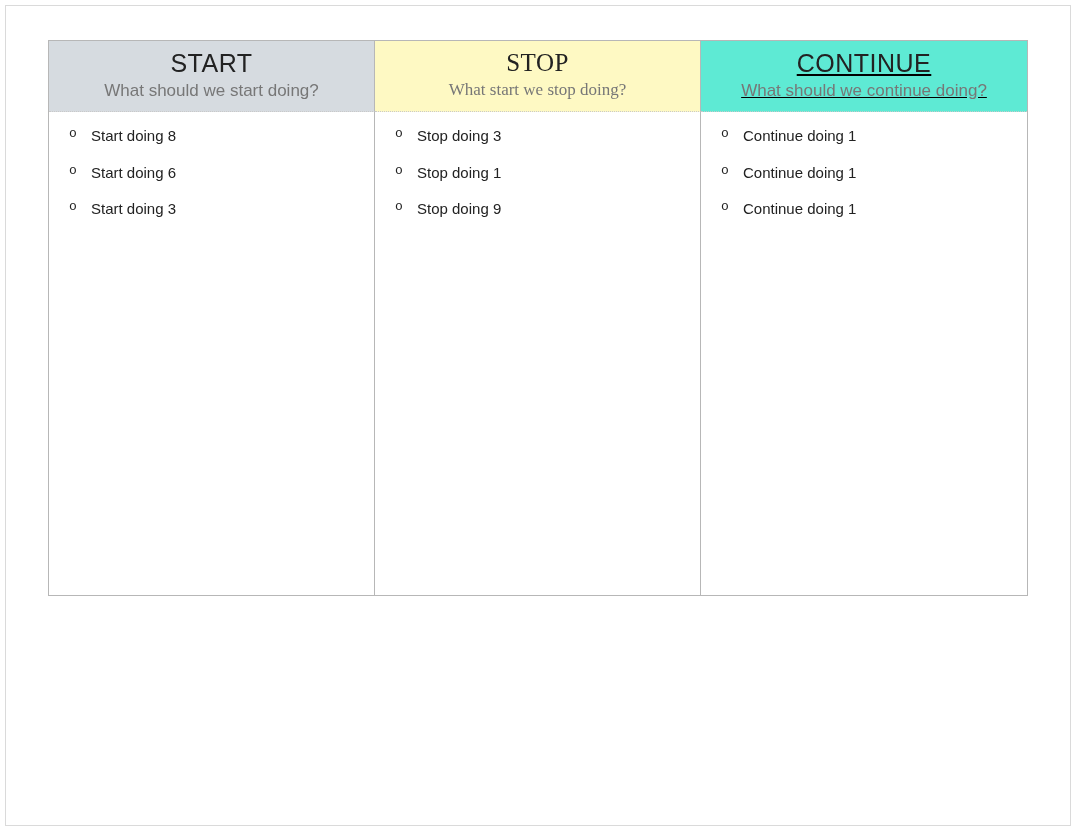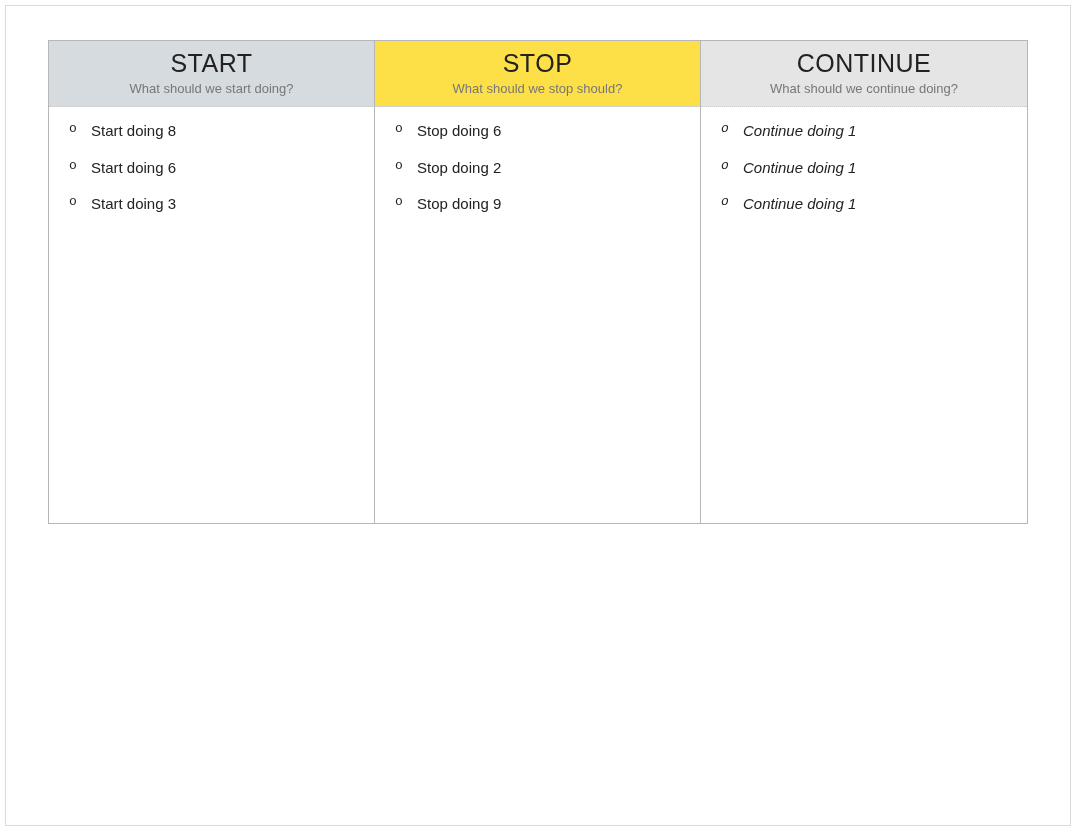--- a/index.html
+++ b/index.html
@@ -25,62 +25,63 @@
       font-size: 30px;
       font-weight: bold;
       letter-spacing: 0.5px;
       margin-bottom: 14px;
     }
     .retro-table {
       width: 100%;
       border: 1px solid #b7b7b7;
       border-collapse: separate;
       border-spacing: 0;
-      height: 484px;
+      height: 556px;
       table-layout: fixed;
     }
     .retro-table th {
       border-right: 1px solid #b7b7b7;
       border-bottom: 1px dotted #c9c9c9;
       padding: 8px 10px 10px 10px;
       text-align: center;
       vertical-align: top;
       font-weight: normal;
     }
     .retro-table th:last-child {
       border-right: none;
     }
     .th-start {
       background: #d6dbe0;
     }
     .th-stop {
-      background: #fde047;
+      background: #fef9c3;
+      font-family: Liberation Serif, serif;
     }
     .th-continue {
-      background: #e5e5e5;
+      background: #5eead4;
+      text-decoration: underline;
     }
     .col-title {
       font-size: 25px;
       color: #222;
       letter-spacing: 0.5px;
       margin-bottom: 3px;
     }
     .col-subtitle {
-      font-size: 13px;
+      font-size: 17px;
       color: #777;
     }
     .retro-table td {
       vertical-align: top;
       border-right: 1px solid #b7b7b7;
       padding: 14px 12px 12px 20px;
       height: 100%;
     }
     .retro-table td:last-child {
       border-right: none;
-      font-style: italic;
     }
     .item-list {
       list-style: none;
     }
     .item-list li {
       position: relative;
       padding-left: 22px;
       font-size: 15px;
       color: #222;
       margin-bottom: 17px;
@@ -103,41 +104,41 @@
 
   <table class="retro-table">
     <thead>
       <tr>
         <th class="th-start">
           <div class="col-title">START</div>
           <div class="col-subtitle">What should we start doing?</div>
         </th>
         <th class="th-stop">
           <div class="col-title">STOP</div>
-          <div class="col-subtitle">What should we stop should?</div>
+          <div class="col-subtitle">What start we stop doing?</div>
         </th>
         <th class="th-continue">
           <div class="col-title">CONTINUE</div>
           <div class="col-subtitle">What should we continue doing?</div>
         </th>
       </tr>
     </thead>
     <tbody>
       <tr>
         <td>
           <ul class="item-list">
             <li>Start doing 8</li>
             <li>Start doing 6</li>
             <li>Start doing 3</li>
           </ul>
         </td>
         <td>
           <ul class="item-list">
-            <li>Stop doing 6</li>
-            <li>Stop doing 2</li>
+            <li>Stop doing 3</li>
+            <li>Stop doing 1</li>
             <li>Stop doing 9</li>
           </ul>
         </td>
         <td>
           <ul class="item-list">
             <li>Continue doing 1</li>
             <li>Continue doing 1</li>
             <li>Continue doing 1</li>
           </ul>
         </td>

